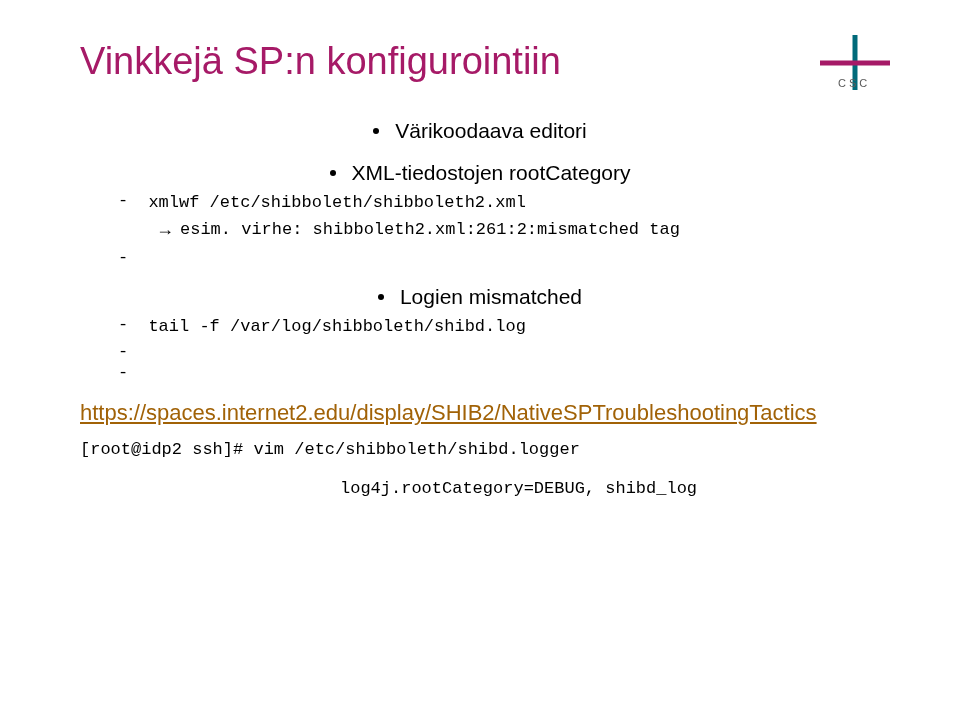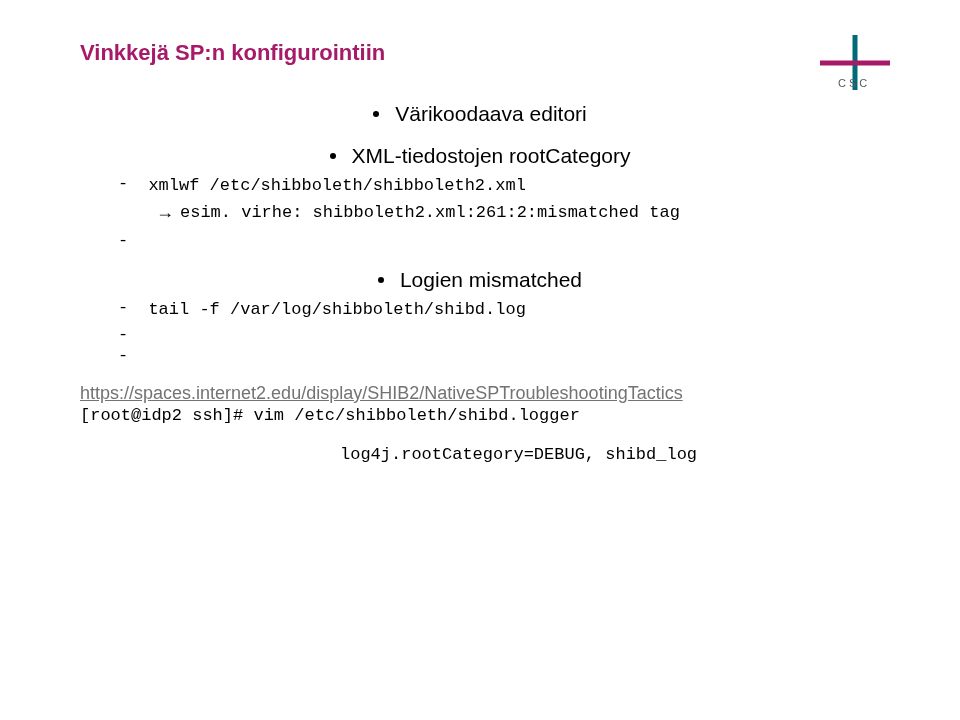--- a/index.html
+++ b/index.html
@@ -1,32 +1,32 @@
 <!DOCTYPE html>
 <html><head>
 <meta charset="utf-8">
 <style>
   * { box-sizing: border-box; margin: 0; padding: 0; }
   html, body { width: 960px; height: 720px; background: #fff; font-family: Arial, Helvetica, sans-serif; color: #000; }
   .slide { position: relative; width: 960px; height: 720px; padding: 40px 80px 40px 80px; }
   .logo { position: absolute; top: 35px; right: 60px; width: 90px; height: 70px; }
-  .title { font-size: 22px; color: #a61a67; font-weight: bold; margin-bottom: 36px; }
+  .title { font-size: 38px; color: #a61a67; font-weight: normal; margin-bottom: 36px; }
   ul.top { list-style: none; }
   ul.top > li { margin-bottom: 18px; }
   .bullet-row { display: flex; align-items: flex-start; justify-content: center; }
   .dot { width: 6px; height: 6px; background: #000; border-radius: 50%; margin-top: 9px; margin-right: 16px; flex: 0 0 auto; }
   .dash { font-family: "Courier New", monospace; font-size: 17px; color: #000; margin-right: 10px; white-space: pre; }
   .txt { font-size: 21px; color: #000; }
   .mono { font-family: "Courier New", monospace; font-size: 17px; color: #000; line-height: 1.45; }
   ul.sub { list-style: none; margin-left: 38px; margin-top: 6px; }
   ul.sub > li { display: flex; align-items: flex-start; margin-bottom: 2px; }
   .arrow-row { margin-left: 76px; margin-top: 2px; margin-bottom: 6px; display: flex; align-items: center; }
   .arrow { font-size: 18px; color: #000; margin-right: 6px; }
-  .link { color: #737373; text-decoration: underline; font-size: 18px; }
-  .codeblock { }
+  .link { color: #a16207; text-decoration: underline; font-size: 22px; }
+  .codeblock { margin-top: 12px; }
   .codeblock .mono { display: block; }
   .indent-log { margin-left: 260px; margin-top: 14px; }
 </style>
 </head>
 <body>
 
 <div class="slide">
 
   <svg class="logo" viewBox="0 0 90 70">
     <line x1="45" y1="0" x2="45" y2="55" stroke="#006a7a" stroke-width="5"></line>

